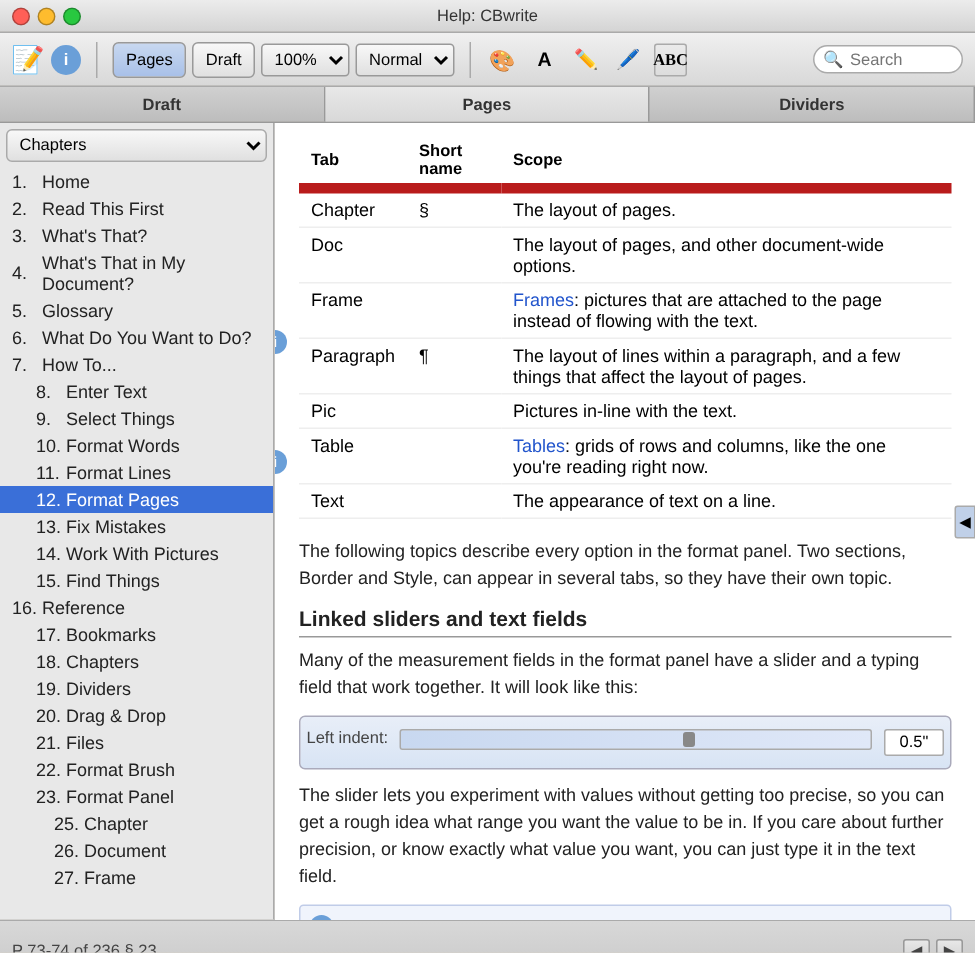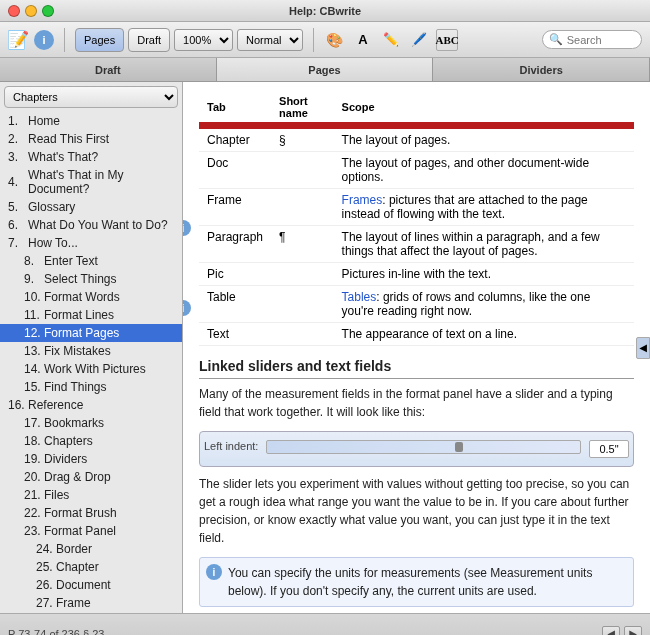--- a/index.html
+++ b/index.html
@@ -13,21 +13,21 @@
       align-items: center;
       padding: 0 8px;
       border-bottom: 1px solid #aaa;
       position: relative;
     }
     .window-buttons { display: flex; gap: 5px; align-items: center; }
     .win-btn { width: 12px; height: 12px; border-radius: 50%; border: 1px solid rgba(0,0,0,0.3); cursor: pointer; }
     .win-btn.close { background: #ff5f57; }
     .win-btn.minimize { background: #febc2e; }
     .win-btn.maximize { background: #28c840; }
-    .title-center { position: absolute; left: 50%; transform: translateX(-50%); font-size: 11px; font-weight: bold; color: #333; }
+    .title-center { position: absolute; left: 50%; transform: translateX(-50%); font-size: 11px; font-weight: normal; color: #333; }
 
     
     .toolbar {
       height: 36px;
       background: linear-gradient(to bottom, #f0f0f0, #d8d8d8);
       border-bottom: 1px solid #aaa;
       display: flex;
       align-items: center;
       padding: 0 8px;
       gap: 6px;
@@ -360,24 +360,20 @@
         </div>
         <div class="sidebar-item level2">
           <span class="item-num">22.</span>
           <span>Format Brush</span>
         </div>
         <div class="sidebar-item level2">
           <span class="item-num">23.</span>
           <span>Format Panel</span>
         </div>
         <div class="sidebar-item level3">
-          <span class="item-num">24.</span>
-          <span>Border</span>
-        </div>
-        <div class="sidebar-item level3">
           <span class="item-num">25.</span>
           <span>Chapter</span>
         </div>
         <div class="sidebar-item level3">
           <span class="item-num">26.</span>
           <span>Document</span>
         </div>
         <div class="sidebar-item level3">
           <span class="item-num">27.</span>
           <span>Frame</span>
@@ -436,20 +432,21 @@
             <td><a href="#">Tables</a>: grids of rows and columns, like the one you're reading right now.</td>
           </tr>
           <tr>
             <td>Text</td>
             <td></td>
             <td>The appearance of text on a line.</td>
           </tr>
         </tbody>
     </table>
 
+    <p class="content-text">The following topics describe every option in the format panel. Two sections, Border and Style, can appear in several tabs, so they have their own topic.</p>
 
     <div class="section-heading">Linked sliders and text fields</div>
     <p class="content-text">Many of the measurement fields in the format panel have a slider and a typing field that work together. It will look like this:</p>
 
     <div class="slider-demo">
       <span class="slider-label">Left indent:</span>
       <div class="slider-track">
         <div style="position:absolute;left:60%;top:1px;width:8px;height:10px;background:#888;border-radius:2px;"></div>
       </div>
       <input class="slider-value" type="text" value="0.5&quot;" style="width: 40px;">

